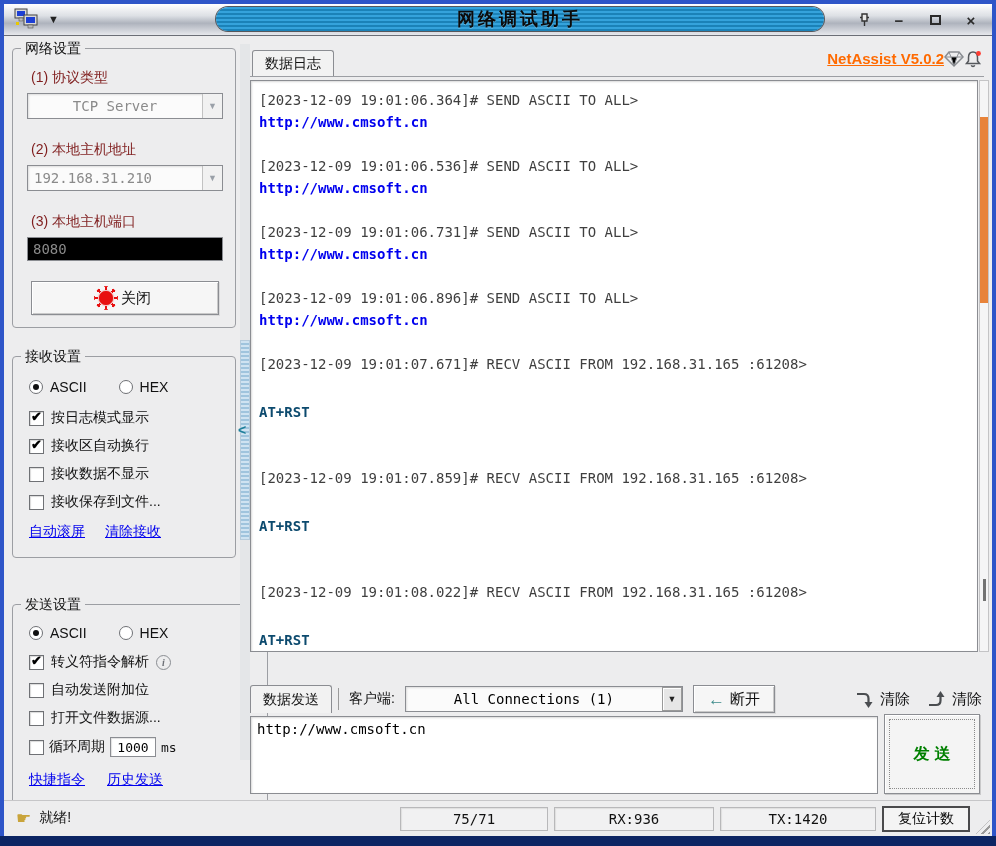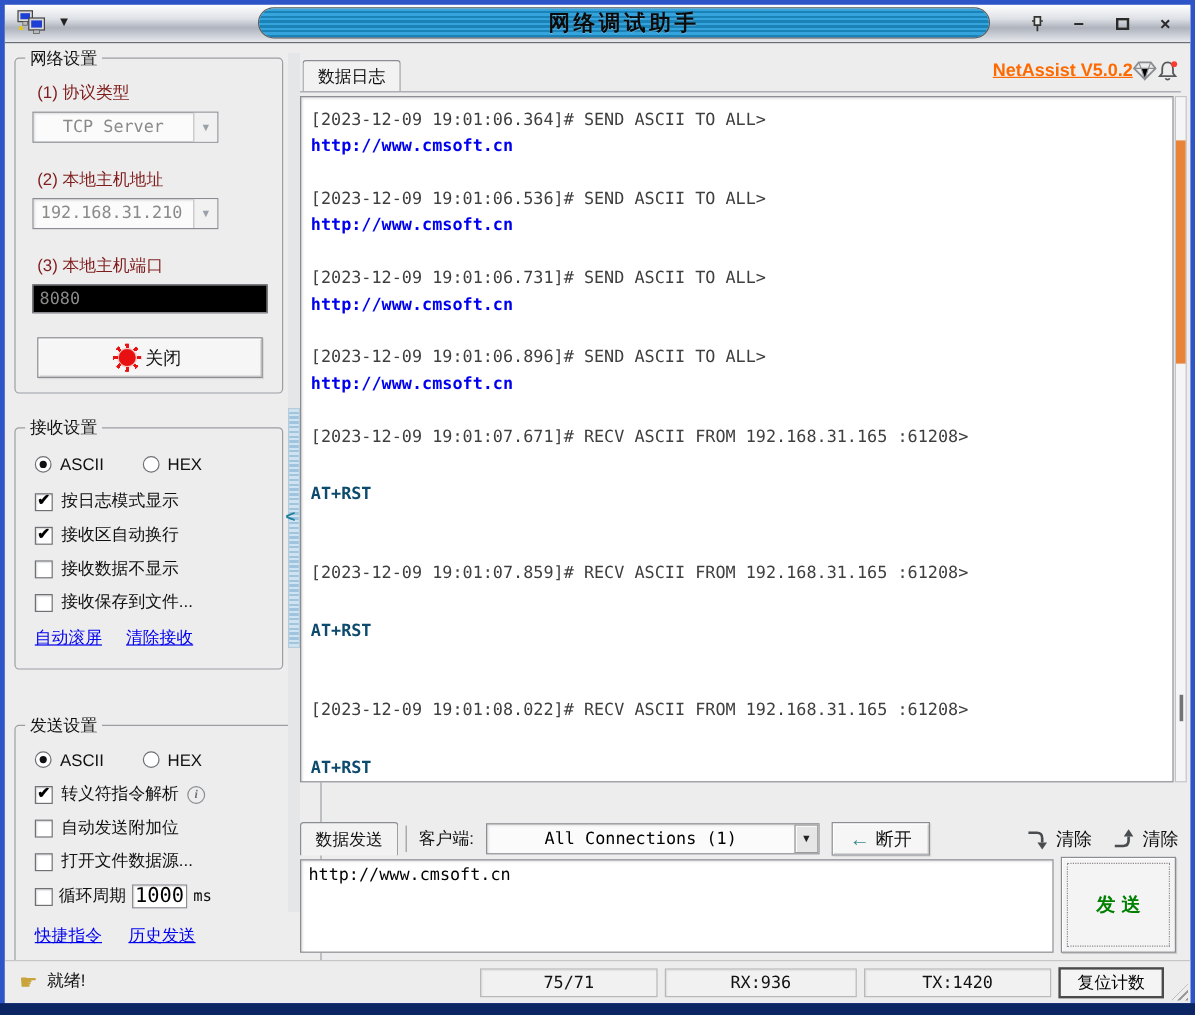--- a/index.html
+++ b/index.html
@@ -45,21 +45,21 @@
   .groupbox {
     position:absolute; border:1px solid #9c9ea3; border-radius:4px;
   }
   .group-title {
     position:absolute; top:-9px; left:8px; background:#EDEDEE; padding:0 4px;
     font-size:14px; color:#111;
   }
   .fieldlabel { font-size:14px; color:#7f1d1d; position:absolute; left:18px; }
 
   .combo {
-    position:absolute; left:14px; width:155px; height:26px;
+    position:absolute; left:14px; width:196px; height:26px;
     border:1px solid #8b8d92; background:#fbfbfb; display:flex;
     box-shadow:inset 1px 1px 2px rgba(0,0,0,0.12);
   }
   .combo .val {
     flex:1; font-family:"DejaVu Sans Mono", monospace; font-size:14px; color:#8a8a8a;
     display:flex; align-items:center; padding:0 6px; overflow:hidden; white-space:nowrap;
   }
   .combo .val.centered { justify-content:center; }
   .combo .drop {
     width:20px; border-left:1px solid #c2c2c2; background:#f1f1f1;
@@ -107,21 +107,21 @@
   .rb { width:14px; height:14px; border:1px solid #6f7175; border-radius:50%; background:#fff; position:relative; flex:none; }
   .rb.on::after { content:""; position:absolute; inset:3px; border-radius:50%; background:#111; }
   .cb { width:15px; height:15px; border:1px solid #6f7175; background:#fff; position:relative; flex:none;
         box-shadow:inset 1px 1px 1px rgba(0,0,0,0.15); }
   .cb.on::after { content:"✔"; position:absolute; left:1px; top:-3px; font-size:13px; font-weight:bold; color:#000; }
   .radio-gap { width:18px; }
   .info-i { width:15px; height:15px; border:1px solid #8a8d92; border-radius:50%; color:#6d7076;
             font-size:10px; display:inline-flex; align-items:center; justify-content:center;
             font-family:"Liberation Serif", serif; font-style:italic; font-weight:bold; }
   .mini-edit { width:46px; height:20px; border:1px solid #8b8d92; background:#fff; text-align:center;
-               font-family:"DejaVu Sans Mono", monospace; font-size:17px; color:#000;
+               font-family:"DejaVu Sans Mono", monospace; font-size:13px; color:#000;
                box-shadow:inset 1px 1px 1px rgba(0,0,0,0.12); }
   .link { color:#0000EE; text-decoration:underline; font-size:14px; cursor:pointer; }
 
   
   .splitter { position:absolute; left:236px; top:40px; width:10px; height:716px; background:#e4e6e8; }
   .splitter .hatch {
     position:absolute; left:0; right:0; top:296px; height:200px;
     background:repeating-linear-gradient(180deg, #cfe3f1 0 2px, #9fc4dd 2px 4px);
     border:1px solid #b6cbdb;
   }

